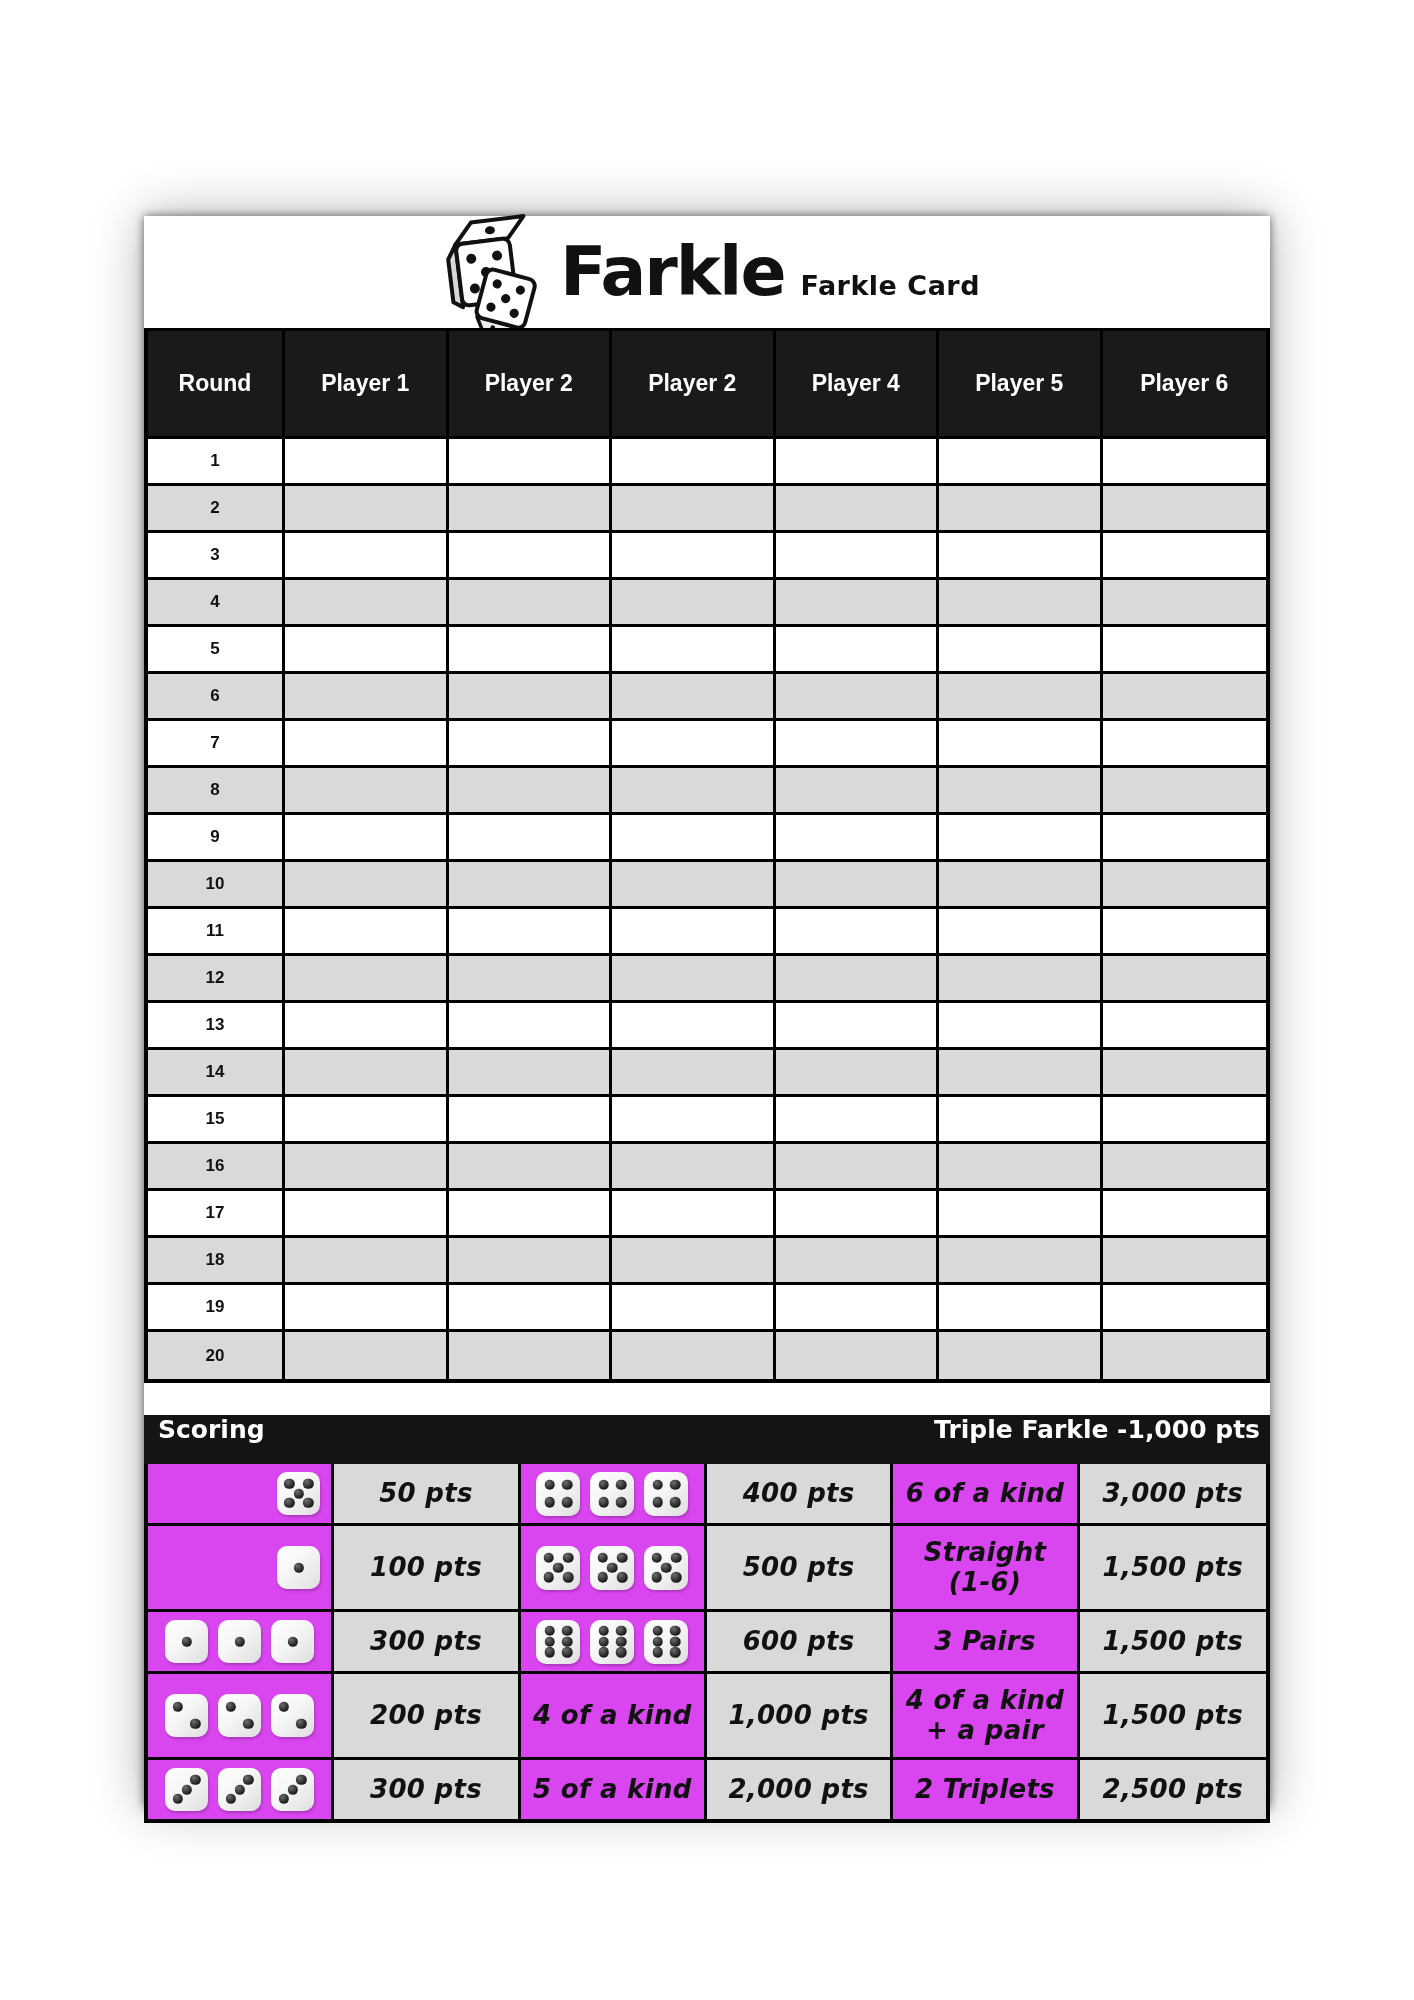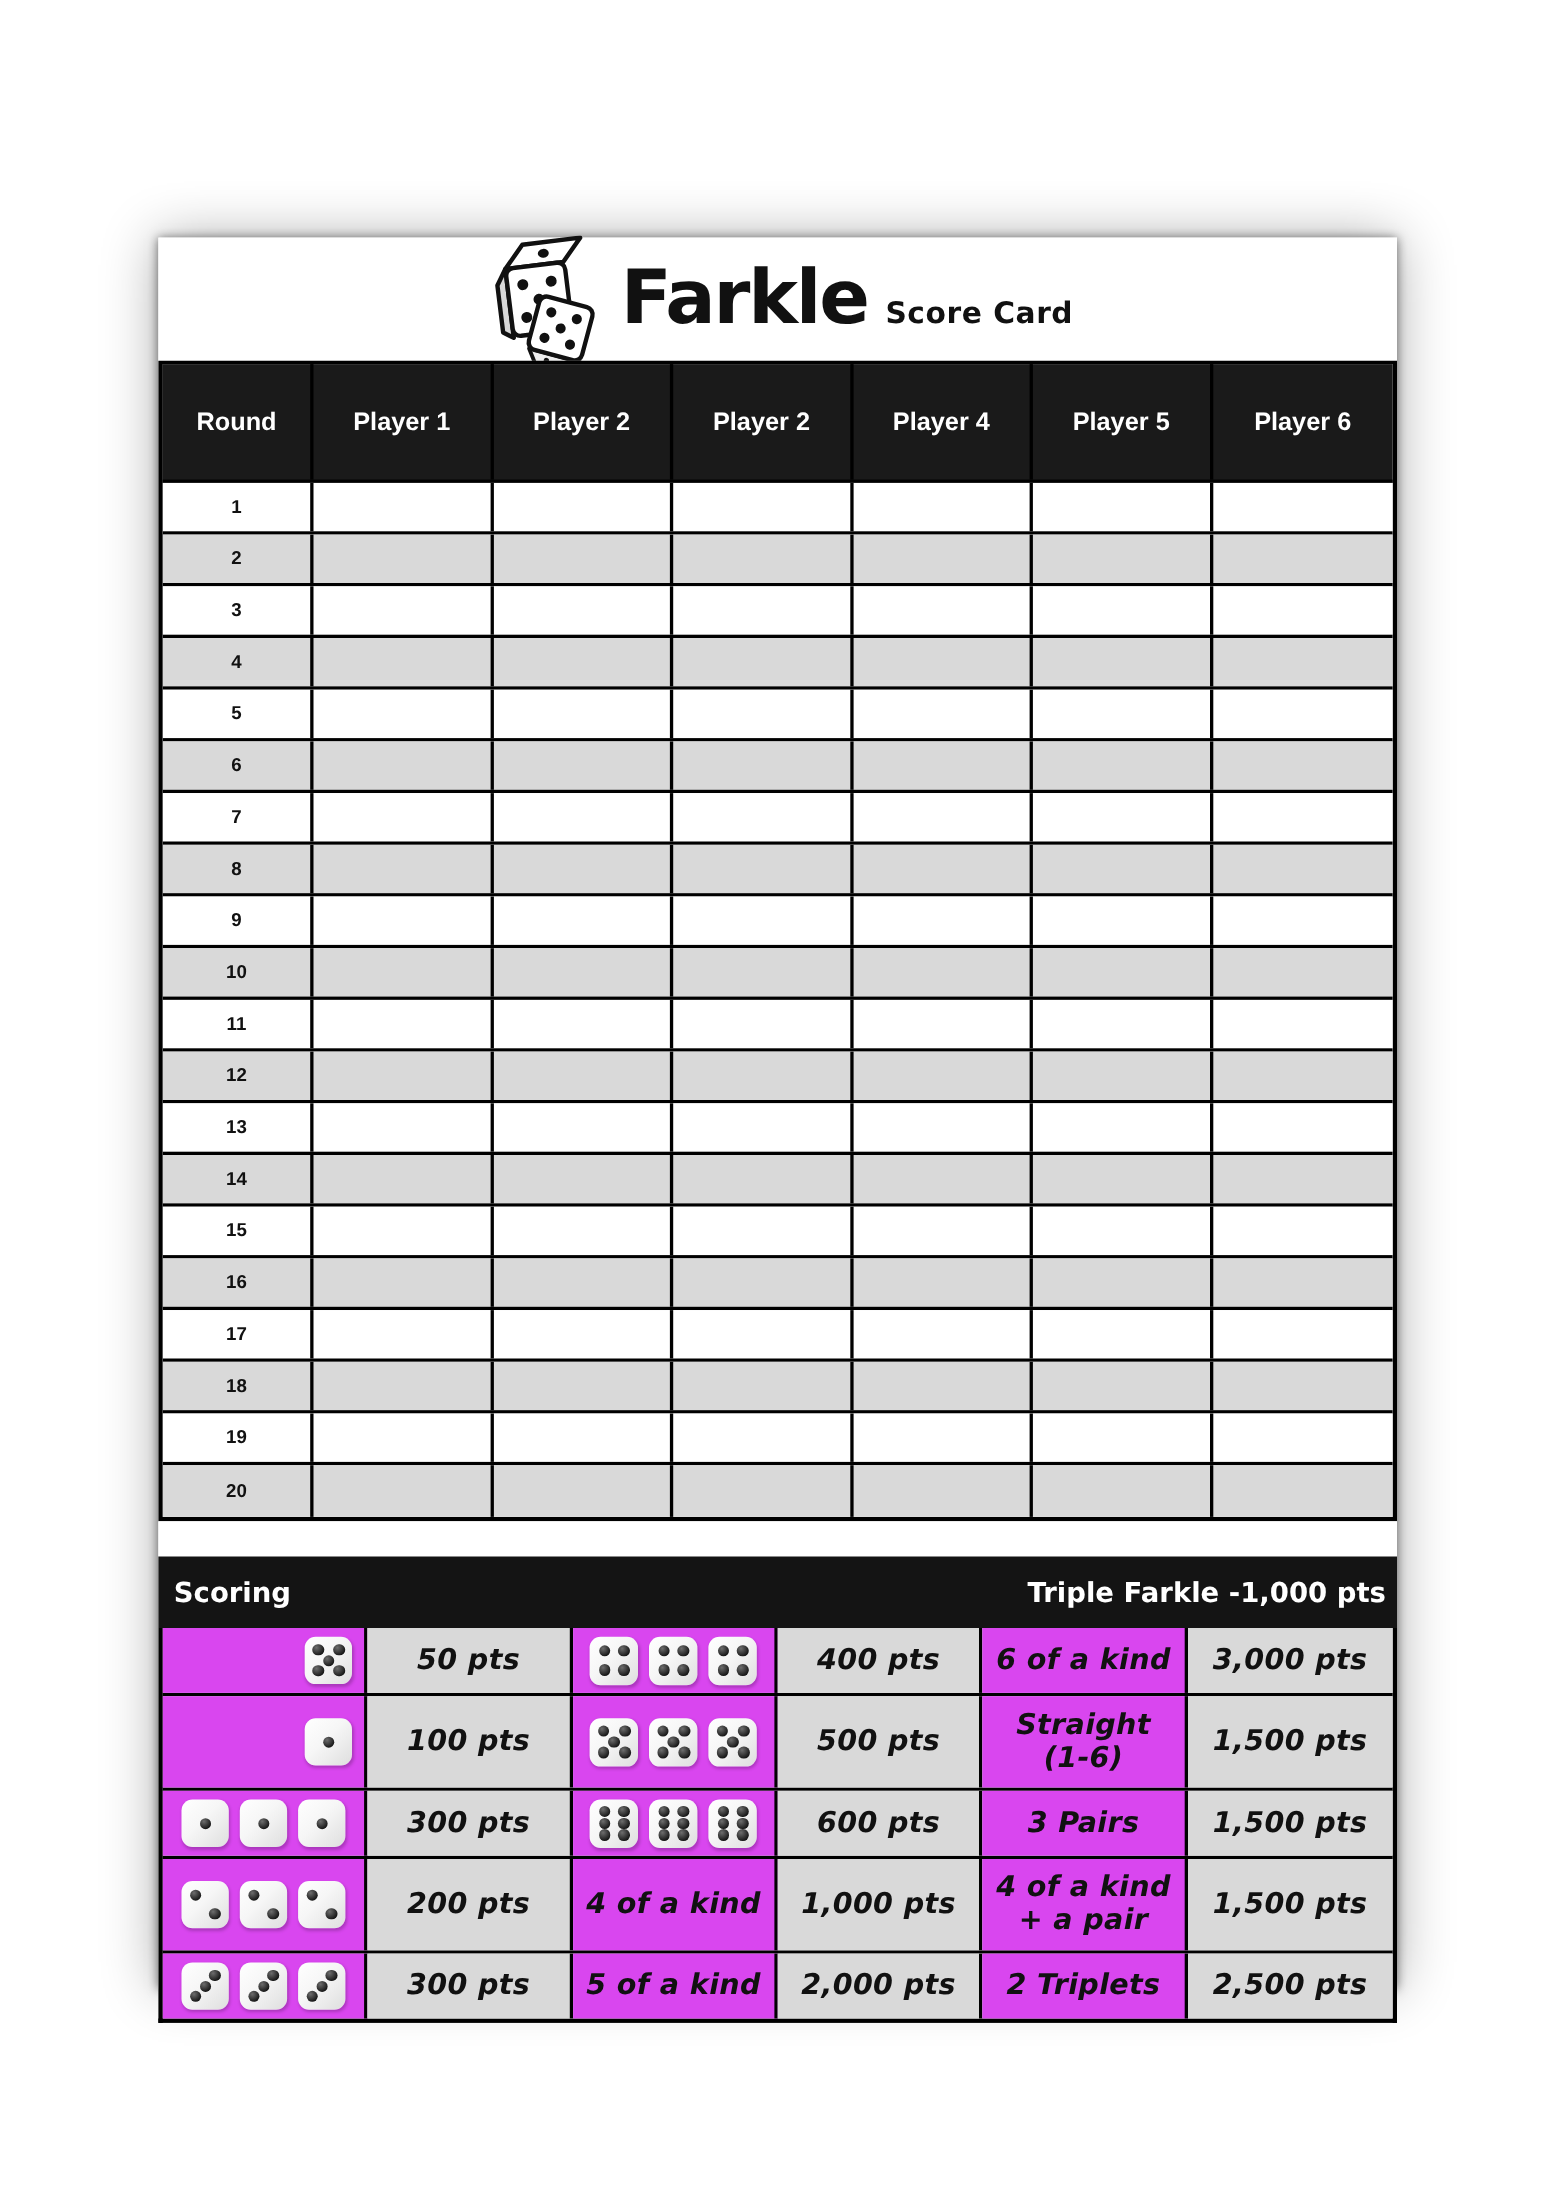--- a/index.html
+++ b/index.html
@@ -91,26 +91,26 @@
     display: flex; align-items: center; justify-content: center;
     font-family: "Liberation Sans", sans-serif;
     font-weight: bold;
     font-size: 17px;
   }
 
   .gap-band { height: 32px; flex: 0 0 auto; background: #fff; }
 
   
   .scoring-bar {
-    height: 65px;
+    height: 49px;
     flex: 0 0 auto;
     background: var(--bar);
     color: #fff;
     display: flex;
-    align-items: center;
+    align-items: flex-start;
     justify-content: space-between;
     padding: 0 10px 0 14px;
     font-weight: 800;
     font-size: 25px;
   }
 
   
   .scoring-table {
     border: 4px solid var(--border);
     border-top: none;
@@ -192,21 +192,21 @@
           <circle cx="25" cy="25" r="4.6" fill="#111111"></circle>
           <circle cx="13" cy="37" r="4.6" fill="#111111"></circle>
           <circle cx="37" cy="37" r="4.6" fill="#111111"></circle>
           <circle cx="20" cy="56.5" r="2.4" fill="#111111"></circle>
           <circle cx="31" cy="57" r="2.4" fill="#111111"></circle>
           <circle cx="42" cy="57.5" r="2.4" fill="#111111"></circle>
         </g>
       </svg>
       <div class="title-wrap">
         <span class="app-title">Farkle</span>
-        <span class="app-subtitle">Score Card</span>
+        <span class="app-subtitle">Farkle Card</span>
       </div>
     </header>
 
     <div class="score-table">
       <div class="sh-row" id="score-header">
           <div class="hcell">Round</div>
           <div class="hcell">Player 1</div>
           <div class="hcell">Player 2</div>
           <div class="hcell">Player 2</div>
           <div class="hcell">Player 4</div>

